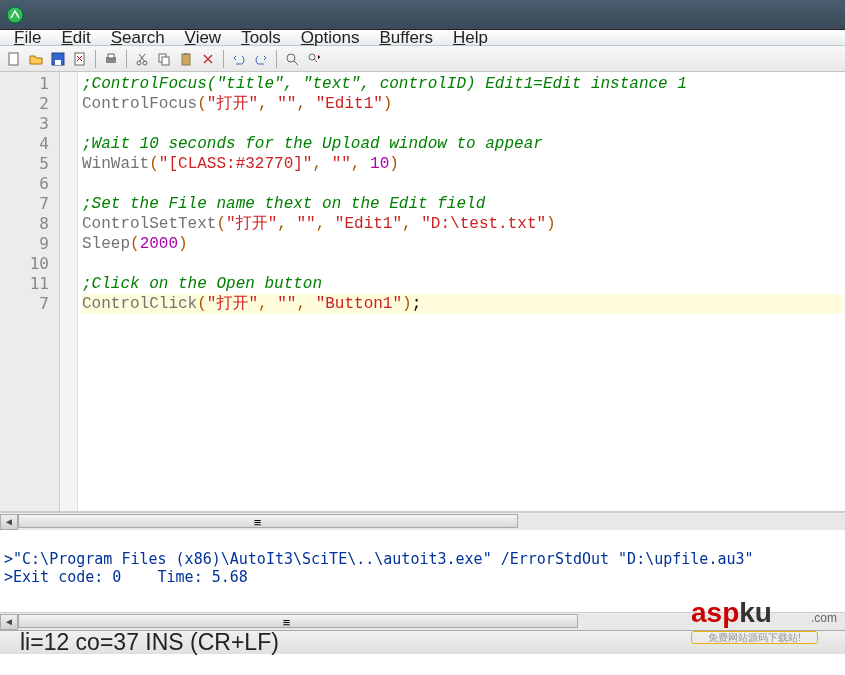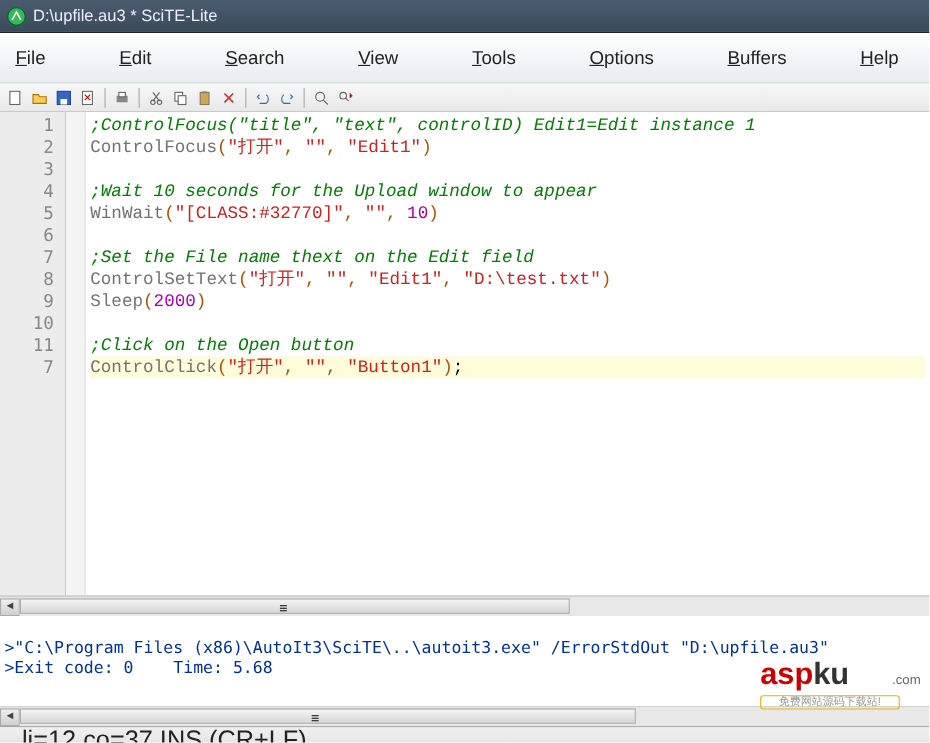--- a/index.html
+++ b/index.html
@@ -1,20 +1,20 @@
 <!DOCTYPE html>
 <html><head>
 <meta charset="utf-8">
 <style>
 * { box-sizing: border-box; margin: 0; padding: 0; }
 body { font-family: "Segoe UI", Tahoma, sans-serif; font-size: 13px; background: #fff; width: 845px; height: 675px; overflow: hidden; position: relative; }
 .titlebar { height: 30px; background: linear-gradient(#4a5d6f, #3a4a58); color: #fff; display: flex; align-items: center; padding: 0 6px; border-bottom: 1px solid #222; }
 .titlebar .app-icon { width: 18px; height: 18px; margin-right: 6px; display: inline-flex; }
 .titlebar .title { font-size: 15px; color: #eef; }
-.menubar { height: 46px; background: linear-gradient(#fefefe, #e8ecef); border-bottom: 1px solid #bcc; display: flex; align-items: center; padding: 0 4px; font-size: 17px; color: #222; gap: 47px; }
+.menubar { height: 16px; background: linear-gradient(#fefefe, #e8ecef); border-bottom: 1px solid #bcc; display: flex; align-items: center; padding: 0 4px; font-size: 17px; color: #222; }
 .menubar .menu-item { padding: 2px 10px; cursor: default; }
 .menubar .menu-item .ul { text-decoration: underline; }
 .toolbar { height: 26px; background: linear-gradient(#f8f8f8, #e8e8e8); border-bottom: 1px solid #c5c5c5; display: flex; align-items: center; padding: 0 4px; gap: 2px; }
 .toolbar .tb-btn { width: 20px; height: 20px; display: inline-flex; align-items: center; justify-content: center; cursor: default; }
 .toolbar .sep { width: 1px; height: 18px; background: #aaa; margin: 0 3px; }
 .editor-area { display: flex; height: 440px; border-bottom: 1px solid #ccc; position: relative; }
 .gutter { width: 60px; background: #ececec; border-right: 1px solid #ccc; font-family: Consolas, monospace; font-size: 16px; color: #888; text-align: right; padding-right: 10px; padding-top: 2px; line-height: 20px; }
 .gutter div { height: 20px; }
 .fold-col { width: 18px; background: #f4f4f4; border-right: 1px solid #ddd; }
 .code { flex: 1; font-family: Consolas, "Courier New", monospace; font-size: 16px; line-height: 20px; padding: 2px 4px; background: #fff; white-space: pre; overflow: hidden; }
@@ -41,21 +41,20 @@
 </head>
 <body>
 
 <div class="titlebar">
   <span class="app-icon">
     <svg viewBox="0 0 18 18">
         <circle cx="9" cy="9" r="8" fill="#3b5" stroke="#063"></circle>
         <path d="M5 12 L9 5 L13 12" stroke="#fff" fill="none" stroke-width="1.5"></path>
       </svg>
   </span>
-  <span class="title">D:\upfile.au3 * SciTE-Lite</span>
 </div>
 
 <div class="menubar">
   <span class="menu-item"><span class="ul">F</span><span>ile</span></span>
   <span class="menu-item"><span class="ul">E</span>dit</span>
   <span class="menu-item"><span class="ul">S</span>earch</span>
   <span class="menu-item"><span class="ul">V</span>iew</span>
   <span class="menu-item"><span class="ul">T</span>ools</span>
   <span class="menu-item"><span class="ul">O</span>ptions</span>
   <span class="menu-item"><span class="ul">B</span>uffers</span>

